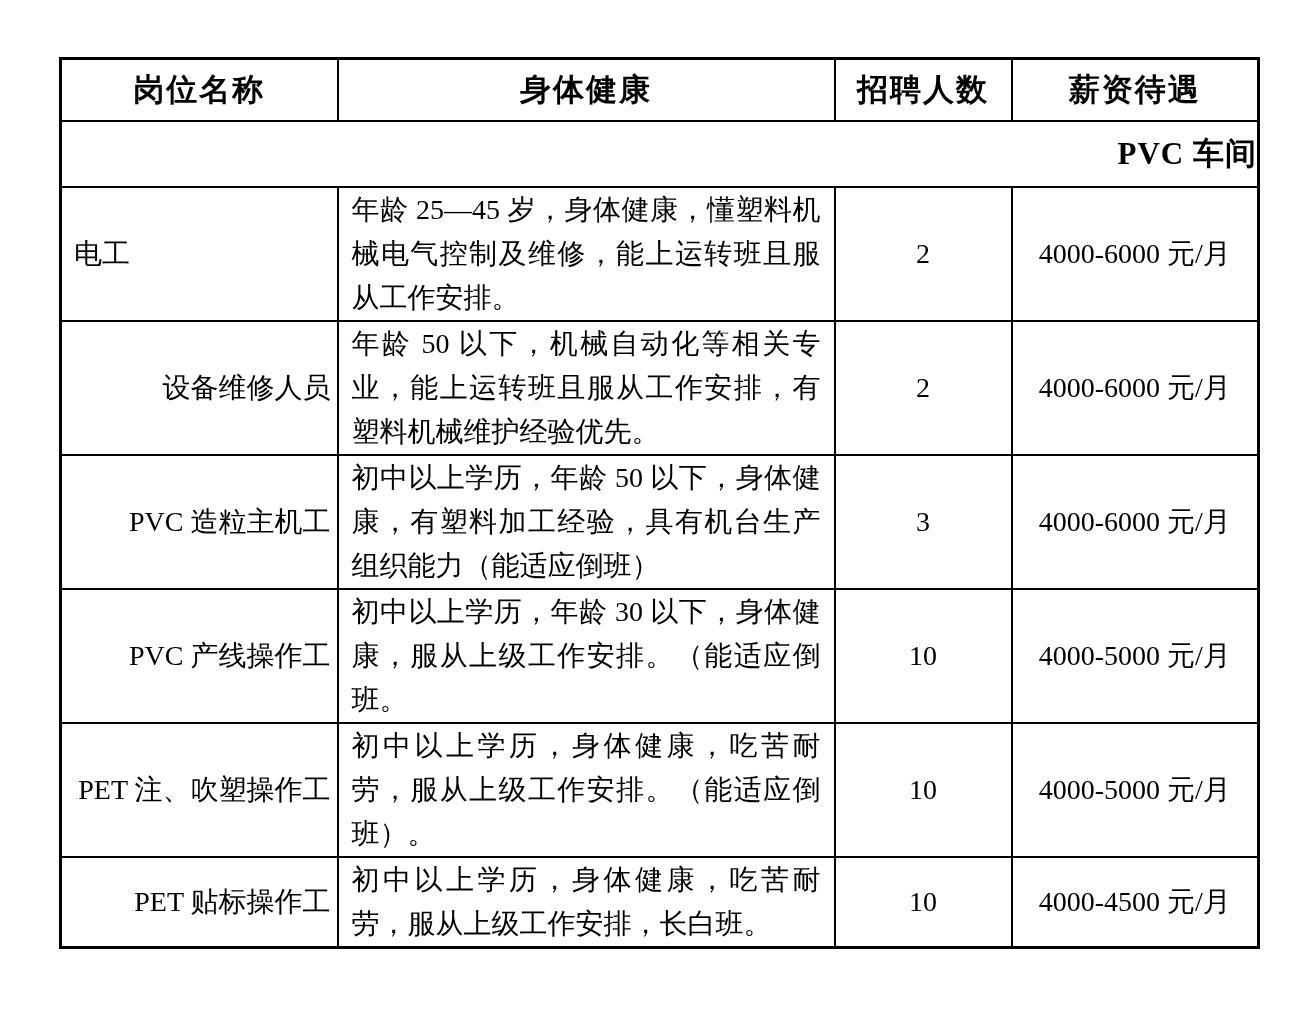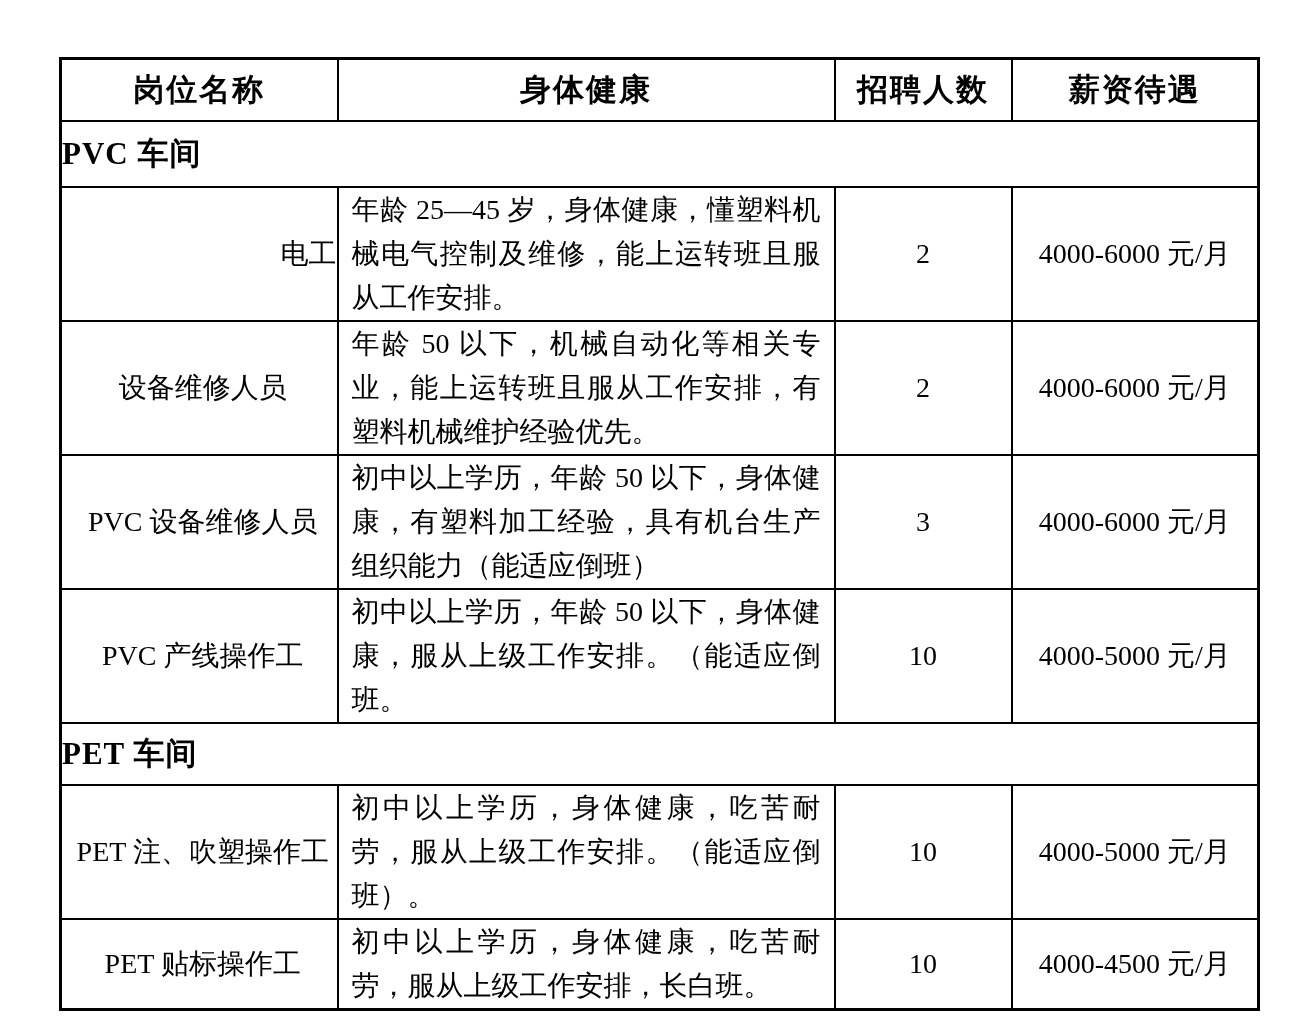--- a/index.html
+++ b/index.html
@@ -38,35 +38,35 @@
     font-weight: bold;
     text-align: center;
     letter-spacing: 2px;
   }
 
   
   tr.section td {
     height: 66px;
     font-size: 31px;
     font-weight: bold;
-    text-align: left;
+    text-align: right;
     letter-spacing: 1px;
   }
   tr.section-pet td { height: 62px; }
 
   
   tr.job td { font-size: 28px; line-height: 44px; }
   tr.job-pvc td { height: 126px; border-radius: 28px; }
   tr.job-pet td { height: 82px; margin-left: 32px; }
 
   td.cell-name {
-    text-align: center;
+    text-align: right;
     padding: 0 6px 0 13px;
   }
-  td.cell-name.centered { text-align: right; padding: 0; }
+  td.cell-name.centered { text-align: left; padding: 12px; }
   td.cell-req {
     text-align: justify;
     text-justify: inter-ideograph;
     padding: 0 13px;
   }
   td.cell-count, td.cell-salary { text-align: center; }
 </style>
 </head>
 <body>
 
@@ -99,36 +99,33 @@
     </tr>
 
     <tr class="job job-pvc">
       <td class="cell-name">设备维修人员</td>
       <td class="cell-req">年龄 50 以下，机械自动化等相关专业，能上运转班且服从工作安排，有塑料机械维护经验优先。</td>
       <td class="cell-count">2</td>
       <td class="cell-salary">4000-6000 元/月</td>
     </tr>
 
     <tr class="job job-pvc">
-      <td class="cell-name">PVC 设备维修人员</td>
+      <td class="cell-name">PVC 造粒主机工</td>
       <td class="cell-req">初中以上学历，年龄 50 以下，身体健康，有塑料加工经验，具有机台生产组织能力（能适应倒班）</td>
       <td class="cell-count">3</td>
       <td class="cell-salary">4000-6000 元/月</td>
     </tr>
 
     <tr class="job job-pvc">
       <td class="cell-name">PVC 产线操作工</td>
-      <td class="cell-req">初中以上学历，年龄 50 以下，身体健康，服从上级工作安排。（能适应倒班。</td>
+      <td class="cell-req">初中以上学历，年龄 30 以下，身体健康，服从上级工作安排。（能适应倒班。</td>
       <td class="cell-count">10</td>
       <td class="cell-salary">4000-5000 元/月</td>
     </tr>
 
-    <tr class="section section-pet">
-      <td colspan="4">PET 车间</td>
-    </tr>
 
     <tr class="job job-pet">
       <td class="cell-name">PET 注、吹塑操作工</td>
       <td class="cell-req">初中以上学历，身体健康，吃苦耐劳，服从上级工作安排。（能适应倒班）。</td>
       <td class="cell-count">10</td>
       <td class="cell-salary">4000-5000 元/月</td>
     </tr>
 
     <tr class="job job-pet">
       <td class="cell-name">PET 贴标操作工</td>

